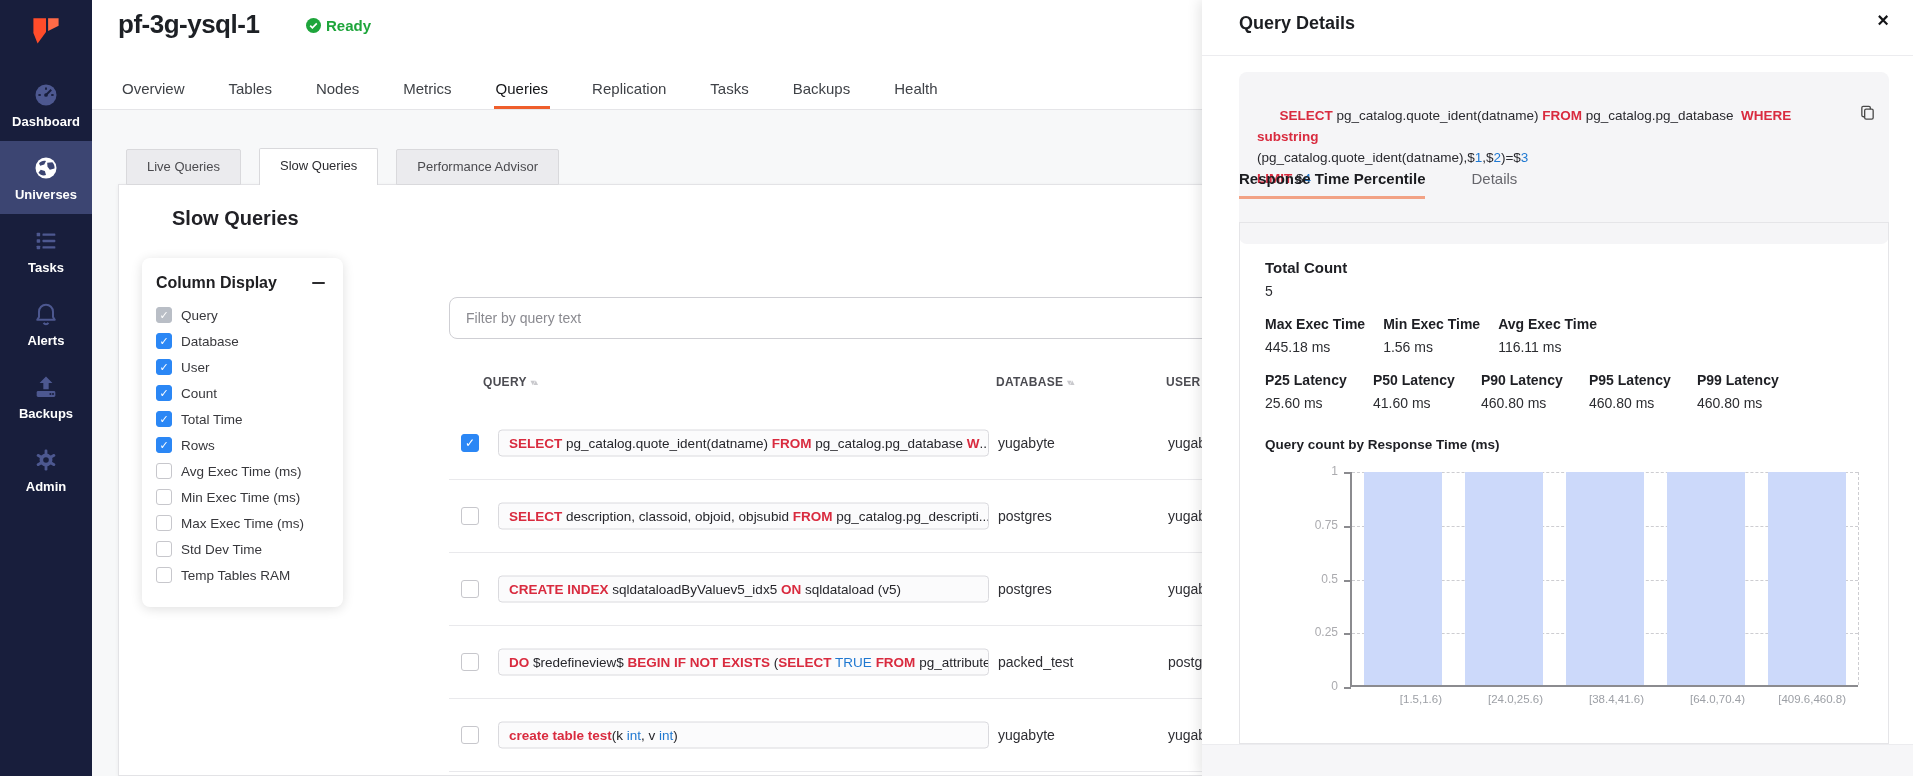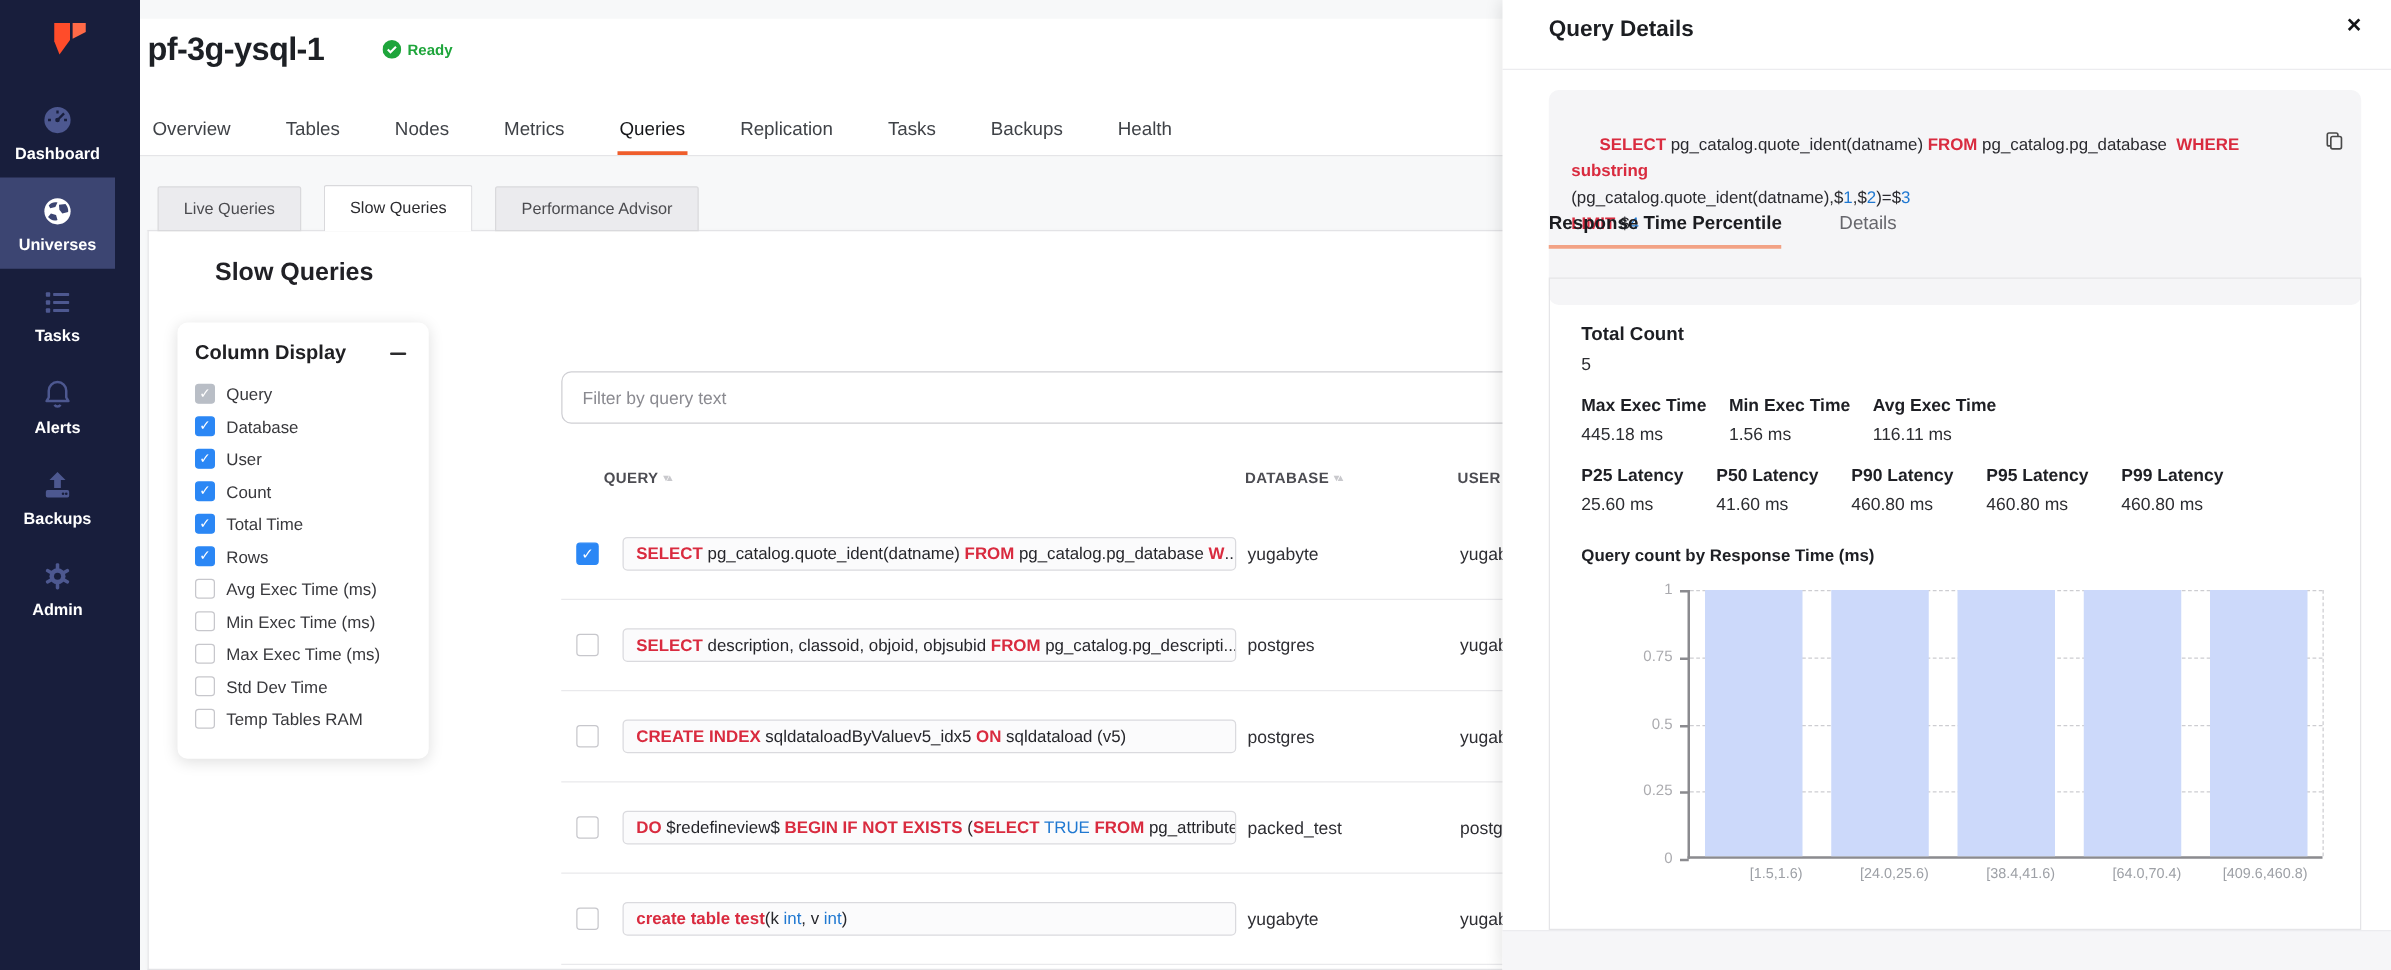--- a/index.html
+++ b/index.html
@@ -5,33 +5,33 @@
   :root{
     --accent:#ef5e2c; --salmon:#f2a285; --checkbox:#2b87f5; --keyword:#d92b3f;
     --literal:#1f78d1; --bar:#ccd9fa; --sidebar-bg:#181e3c; --sidebar-active:#3c4572; --green:#1ea53b;
   }
   *{margin:0;padding:0;box-sizing:border-box;}
   html,body{width:1913px;height:776px;}
   body{font-family:"Liberation Sans",sans-serif;background:#f7f8f9;overflow:hidden;}
   .app{position:relative;width:1913px;height:776px;overflow:hidden;}
 
   
-  .sidebar{position:absolute;left:0;top:0;bottom:0;width:112px;background:var(--sidebar-bg);z-index:40;display:flex;flex-direction:column;align-items:center;}
+  .sidebar{position:absolute;left:0;top:0;bottom:0;width:92px;background:var(--sidebar-bg);z-index:40;display:flex;flex-direction:column;align-items:center;}
   .logo{margin:12px 0 10px;cursor:pointer;}
   .sb-nav{width:100%;}
   .sb-item{width:92px;height:73px;display:flex;flex-direction:column;align-items:center;justify-content:center;gap:5px;color:#4d5890;cursor:pointer;}
   .sb-item.active{background:var(--sidebar-active);color:#fff;}
   .sb-icon{height:28px;display:flex;align-items:center;}
   .sb-label{color:#fff;font-size:13px;font-weight:600;}
 
   
   .main{position:absolute;left:92px;top:0;right:0;bottom:0;}
-  .topbar{position:absolute;left:0;right:0;top:15px;height:110px;background:#fff;border-bottom:1px solid #e5e5e8;}
+  .topbar{position:absolute;left:0;right:0;top:0;height:110px;background:#fff;border-bottom:1px solid #e5e5e8;}
   .title{position:absolute;left:26px;top:9px;font-size:26px;font-weight:bold;color:#1d2025;letter-spacing:-0.5px;}
-  .status{position:absolute;left:214px;top:17px;display:flex;align-items:center;gap:5px;font-size:12px;font-weight:bold;color:var(--green);text-align:right;}
+  .status{position:absolute;left:214px;top:17px;display:flex;align-items:center;gap:5px;font-size:15px;font-weight:bold;color:var(--green);text-align:right;}
   .tabs{position:absolute;left:28px;bottom:0;display:flex;gap:40px;}
   .tab{padding:10px 2px 12px;font-size:15px;color:#3f4247;cursor:pointer;}
   .tab.active{color:#141518;border-bottom:3px solid var(--accent);padding-bottom:9px;}
 
   .subtabs{position:absolute;left:34px;top:148px;display:flex;gap:18px;z-index:5;align-items:flex-end;}
   .subtab{padding:9px 20px;font-size:13px;color:#4b4b4f;background:#ebebee;border:1px solid #d9d9dc;height:36px;cursor:pointer;border-radius:2px 2px 0 0;white-space:nowrap;}
   .subtab.active{background:#fff;color:#2c2c30;height:37px;border-bottom:none;}
 
   .panel{position:absolute;left:26px;top:184px;right:0;bottom:0;background:#fff;border:1px solid #e3e3e6;border-right:none;box-shadow:0 1px 4px rgba(0,0,0,0.05);}
   .sq-title{position:absolute;left:53px;top:22px;font-size:20px;font-weight:bold;color:#212126;}

